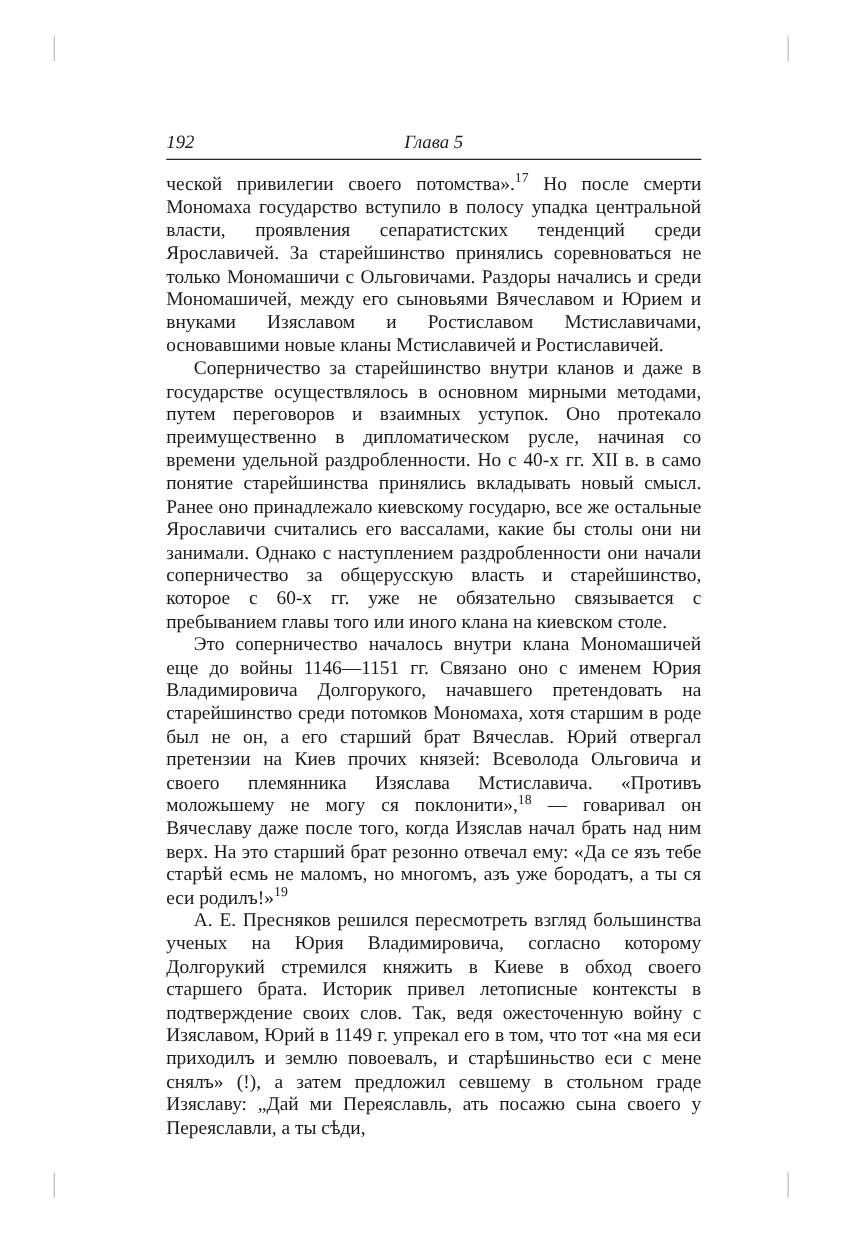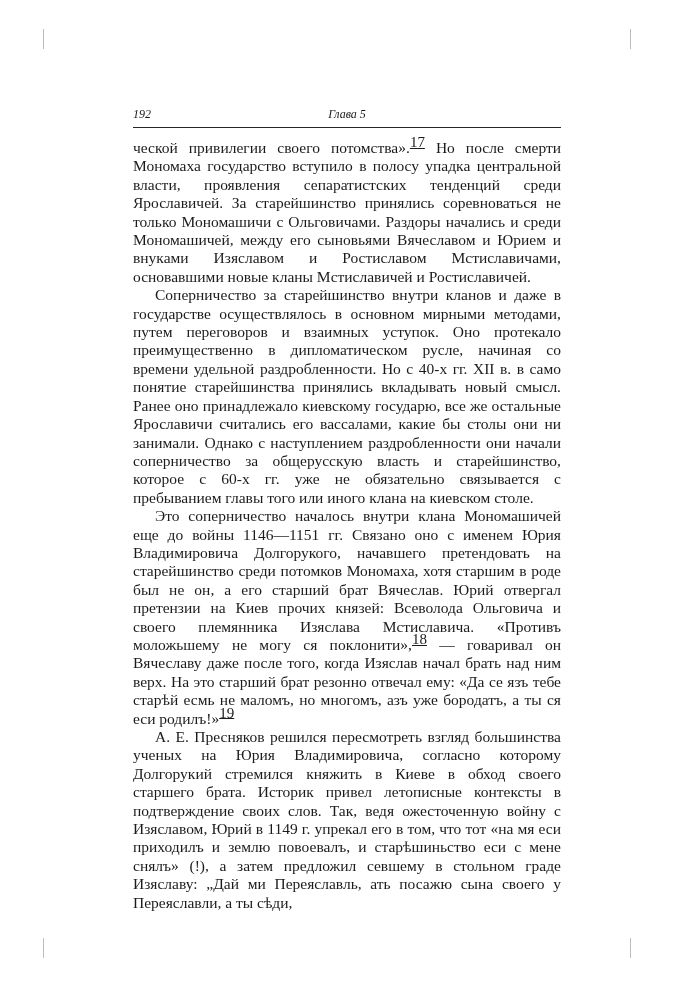--- a/index.html
+++ b/index.html
@@ -31,21 +31,21 @@
     position: absolute;
     left: 133px;
     top: 106px;
     width: 428px;
   }
 
   .running-header {
     display: flex;
     align-items: baseline;
     font-style: italic;
-    font-size: 12px;
+    font-size: 15px;
     line-height: 16px;
   }
   .running-header .pagenum { flex: 0 0 70px; text-align: left; }
   .running-header .chapter  { flex: 1 1 auto; text-align: center; }
   .running-header .spacer   { flex: 0 0 70px; }
 
   .header-rule {
     border: none;
     border-bottom: 1px solid #262626;
     margin: 5px 0 0 0;
@@ -58,24 +58,23 @@
     text-align: justify;
   }
   .para {
     margin: 0;
     text-indent: 22px;
   }
   .para.continuation {
     text-indent: 0;
   }
   sup.fn {
-    font-size: 15px;
+    font-size: 11px;
     line-height: 0;
     vertical-align: super;
-    text-decoration: underline;
   }
 </style>
 </head>
 <body>
 
 <div class="scan">
 
   <div class="crop-mark crop-tl"></div>
   <div class="crop-mark crop-tr"></div>
   <div class="crop-mark crop-bl"></div>

